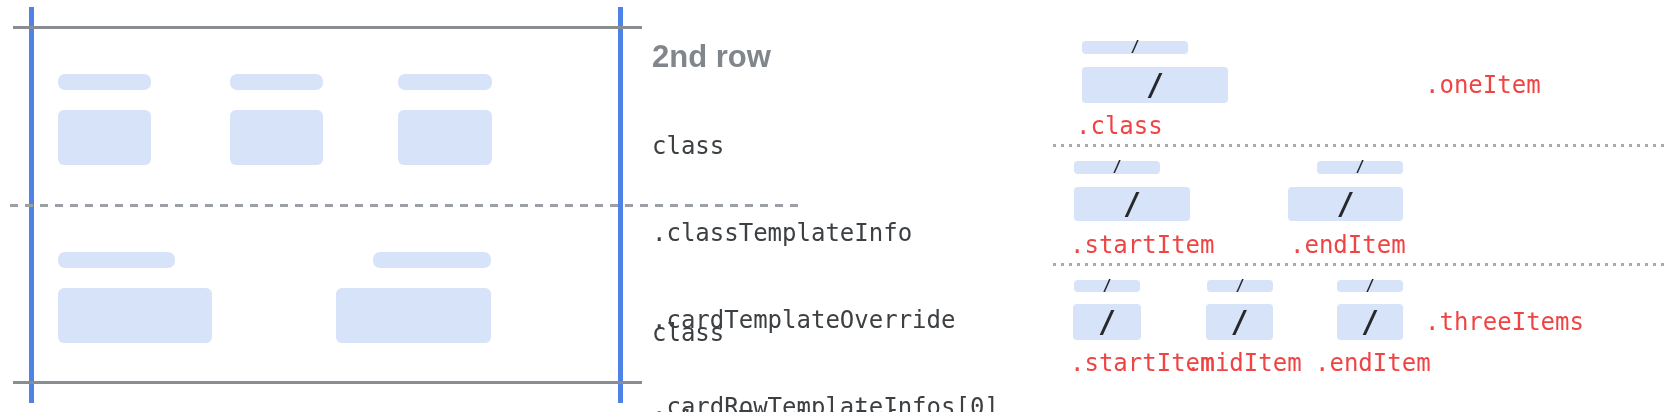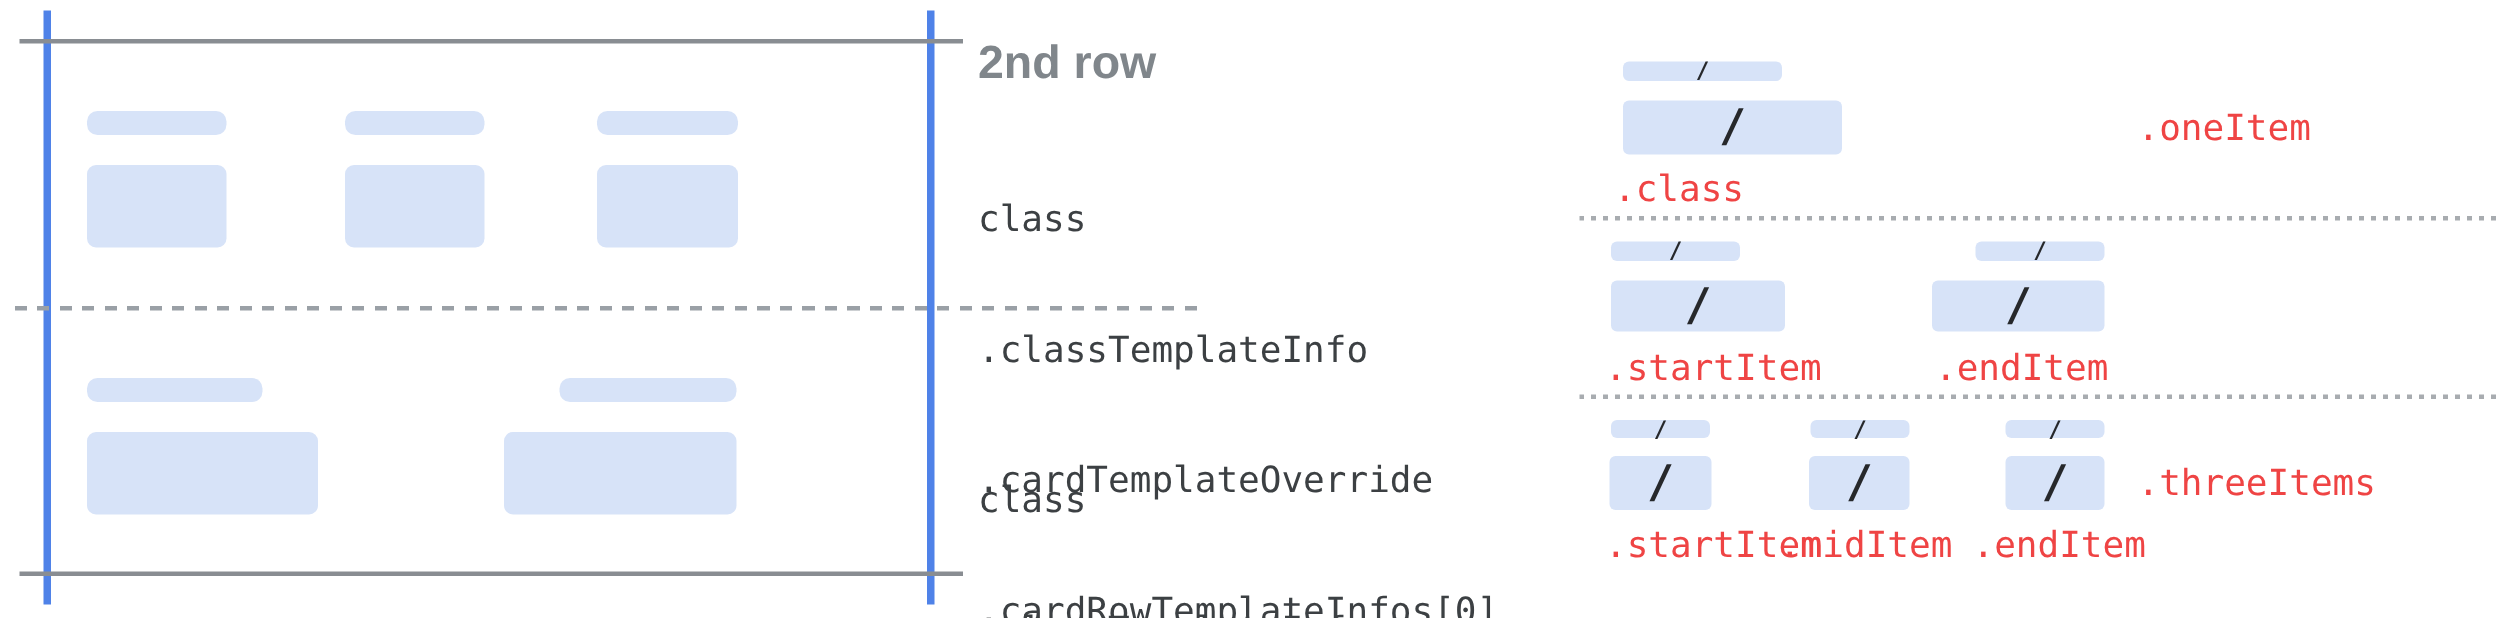--- a/index.html
+++ b/index.html
@@ -46,21 +46,21 @@
   <div class="bar lbl" style="left:230px;top:74px;width:93px;height:16px;"></div>
   <div class="bar" style="left:230px;top:110px;width:93px;height:55px;"></div>
   <div class="bar lbl" style="left:398px;top:74px;width:94px;height:16px;"></div>
   <div class="bar" style="left:398px;top:110px;width:94px;height:55px;"></div>
 
   <div class="bar lbl" style="left:58px;top:252px;width:117px;height:16px;"></div>
   <div class="bar" style="left:58px;top:288px;width:154px;height:55px;"></div>
   <div class="bar lbl" style="left:373px;top:252px;width:118px;height:16px;"></div>
   <div class="bar" style="left:336px;top:288px;width:155px;height:55px;"></div>
 
-  <div class="heading" style="left:652px;top:25px;">2nd row</div>
+  <div class="heading" style="left:652px;top:40px;">2nd row</div>
   <div class="monoblock" style="left:652px;top:74px;">
     <div>class</div>
     <div>.classTemplateInfo</div>
     <div>.cardTemplateOverride</div>
     <div>.cardRowTemplateInfos[0]</div>
   </div>
 
   <div class="monoblock" style="left:652px;top:261px;">
     <div>class</div>
     <div>.classTemplateInfo</div>

